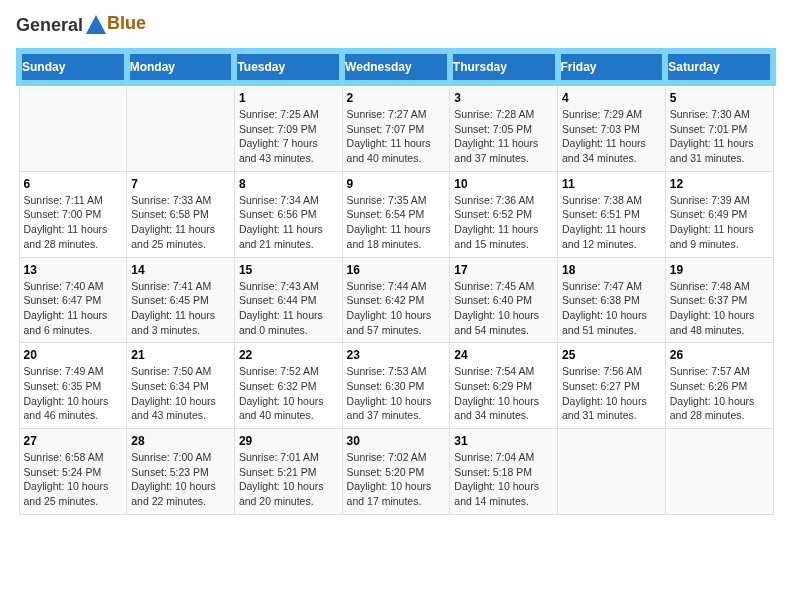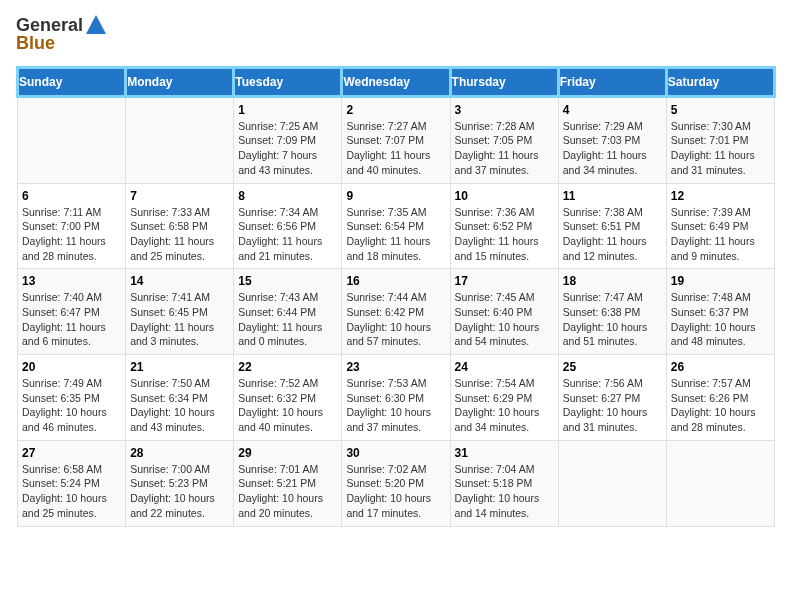--- a/index.html
+++ b/index.html
@@ -39,21 +39,21 @@
     }
     thead tr {
       background-color: #2176c7;
       color: #fff;
     }
     thead th {
       padding: 6px 0;
       text-align: left;
       font-size: 12px;
       font-weight: bold;
-      border: 3px solid #7dd3fc;
+      border: 6px solid #7dd3fc;
     }
     tbody tr {
       border-bottom: 1px solid #ddd;
     }
     tbody tr:nth-child(odd) {
       background-color: #f9f9f9;
     }
     tbody tr:nth-child(even) {
       background-color: #fff;
     }
@@ -77,21 +77,21 @@
     }
     .empty-cell {
       background: #f9f9f9;
     }
   </style>
 </head>
 <body>
 
 <div class="header">
   <div class="logo">
-  <div style="display:flex;flex-direction:column;line-height:1.1;">
+  <div style="display:flex;flex-direction:row;line-height:1.1;">
     <div style="display:flex;align-items:center;">
       <span style="font-size:18px;font-weight:bold;color:#333;">General</span>
       <svg width="22" height="22" viewBox="0 0 22 22" style="margin-left:2px;margin-top:-2px;">
         <polygon points="11,1 21,20 1,20" fill="#2176c7"></polygon>
       </svg>
     </div>
     <span style="font-size:18px;font-weight:bold;color:#a16207;margin-top:-2px;">Blue</span>
   </div>
 </div>
   <div class="title-block">

